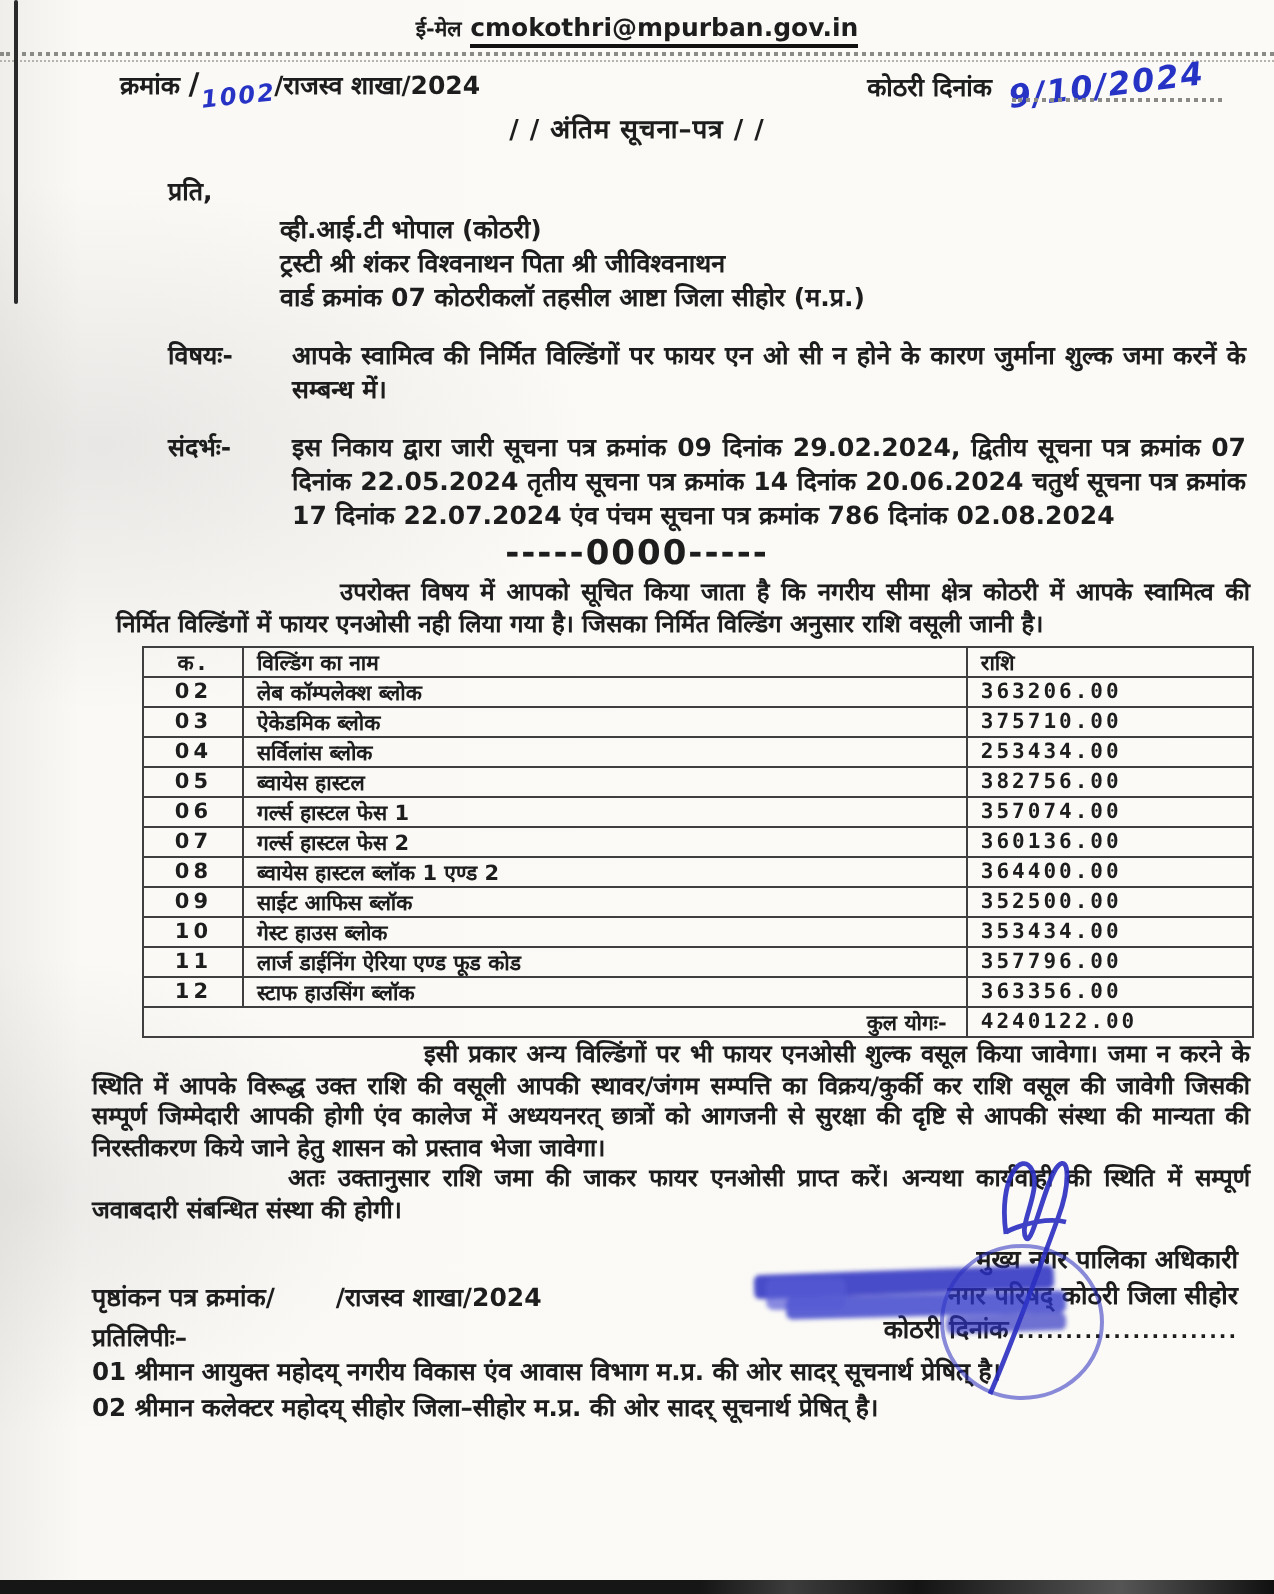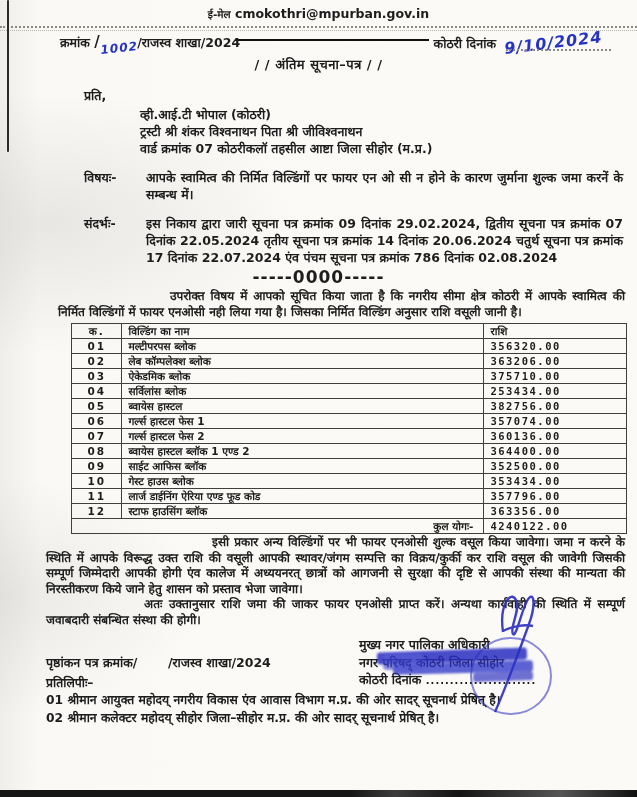--- a/index.html
+++ b/index.html
@@ -16,21 +16,21 @@
       linear-gradient(90deg, #efeeea 0, #faf9f6 40px, #fbfaf7 100%);
     color:#1d1d1d;
   }
   
   .edge-line{position:absolute;left:7px;top:0;width:2px;height:152px;background:#2a2a2a;border-radius:1px;}
   .bottom-bar{position:absolute;left:0;bottom:0;width:100%;height:7px;background:linear-gradient(90deg,#161616 0 55%,#3c3c3c 62%,#141414 72%,#555 88%,#101010 100%);}
 
   .title{margin:24px 30px 0 86px;text-align:center;font-size:25px;font-weight:700;letter-spacing:-.5px;white-space:nowrap;}
   .email-line{margin-top:6px;text-align:center;font-size:12.5px;font-weight:700;}
   .email-line .lbl{font-size:10.5px;}
-  .email-line .addr{border-bottom:2px solid #111;padding-bottom:18px;}
+  .email-line .addr{border-bottom:2px solid #111;padding-bottom:1px;}
   .dotted-rule{margin:5px 0 0 0;border-top:2px dotted #8a8a86;height:2px;border-bottom:1px dotted #b5b3ac;}
 
   .ref-row{display:flex;justify-content:space-between;align-items:flex-start;margin:2px 26px 0 60px;font-size:12.5px;font-weight:700;}
   .hw{color:#2633c4;font-style:italic;}
   .hw-num{display:inline-block;font-size:12px;transform:rotate(-6deg) translateY(5px);letter-spacing:1px;}
   .big-slash{font-size:15px;}
   .ref-date{position:relative;padding-right:8px;}
   .ref-date .hw-date{display:inline-block;font-size:16px;transform:rotate(-7deg);letter-spacing:1px;margin-left:4px;}
   .ref-date .dots{position:absolute;left:72px;right:0;bottom:1px;border-bottom:2px dotted #8a8a86;}
 
@@ -52,21 +52,21 @@
 
   table.fees{border-collapse:collapse;margin:3px 0 0 71px;width:556px;table-layout:fixed;}
   table.fees td,table.fees th{border:1px solid #3f3f3f;padding:0 6px;height:13.5px;font-size:10.5px;font-weight:700;text-align:left;overflow:hidden;white-space:nowrap;}
   table.fees .c-sn{width:46px;text-align:center;letter-spacing:2px;}
   table.fees .c-name{width:330px;}
   table.fees .c-amt{width:130px;}
   .amt{font-family:"DejaVu Sans Mono","Liberation Mono",monospace;font-size:10px;letter-spacing:1.5px;font-weight:700;}
   tr.total-row td{border-left:1px solid #3f3f3f;}
   tr.total-row .tlabel{text-align:right;padding-right:10px;}
 
-  .sign-block{position:relative;width:260px;margin:8px 18px 0 auto;text-align:left;font-size:12.5px;font-weight:700;line-height:17.5px;}
+  .sign-block{position:relative;width:260px;margin:8px 18px 0 auto;text-align:right;font-size:12.5px;font-weight:700;line-height:17.5px;}
   .sign-block .dots{font-size:10px;letter-spacing:1px;}
   .stamp-svg{position:absolute;left:-6px;top:-52px;pointer-events:none;}
 
   .endorse{margin:-36px 0 0 46px;font-size:12.5px;font-weight:700;white-space:pre;}
   .copies{margin:4px 10px 0 46px;font-size:12.3px;font-weight:700;line-height:17.5px;}
   .copies .item{white-space:nowrap;}
 </style>
 </head>
 <body>
 
@@ -123,25 +123,20 @@
         <col class="c-name">
         <col class="c-amt">
       </colgroup>
     <tbody>
       <tr>
         <td class="c-sn">क.</td>
         <td class="c-name">विल्डिंग का नाम</td>
         <td class="c-amt">राशि</td>
       </tr>
 
-        <tr>
-          <td class="c-sn">01</td>
-          <td class="c-name">मल्टीपरपस ब्लोक</td>
-          <td class="c-amt amt">356320.00</td>
-        </tr>
 
         <tr>
           <td class="c-sn">02</td>
           <td class="c-name">लेब कॉम्पलेक्श ब्लोक</td>
           <td class="c-amt amt">363206.00</td>
         </tr>
 
         <tr>
           <td class="c-sn">03</td>
           <td class="c-name">ऐकेडमिक ब्लोक</td>

